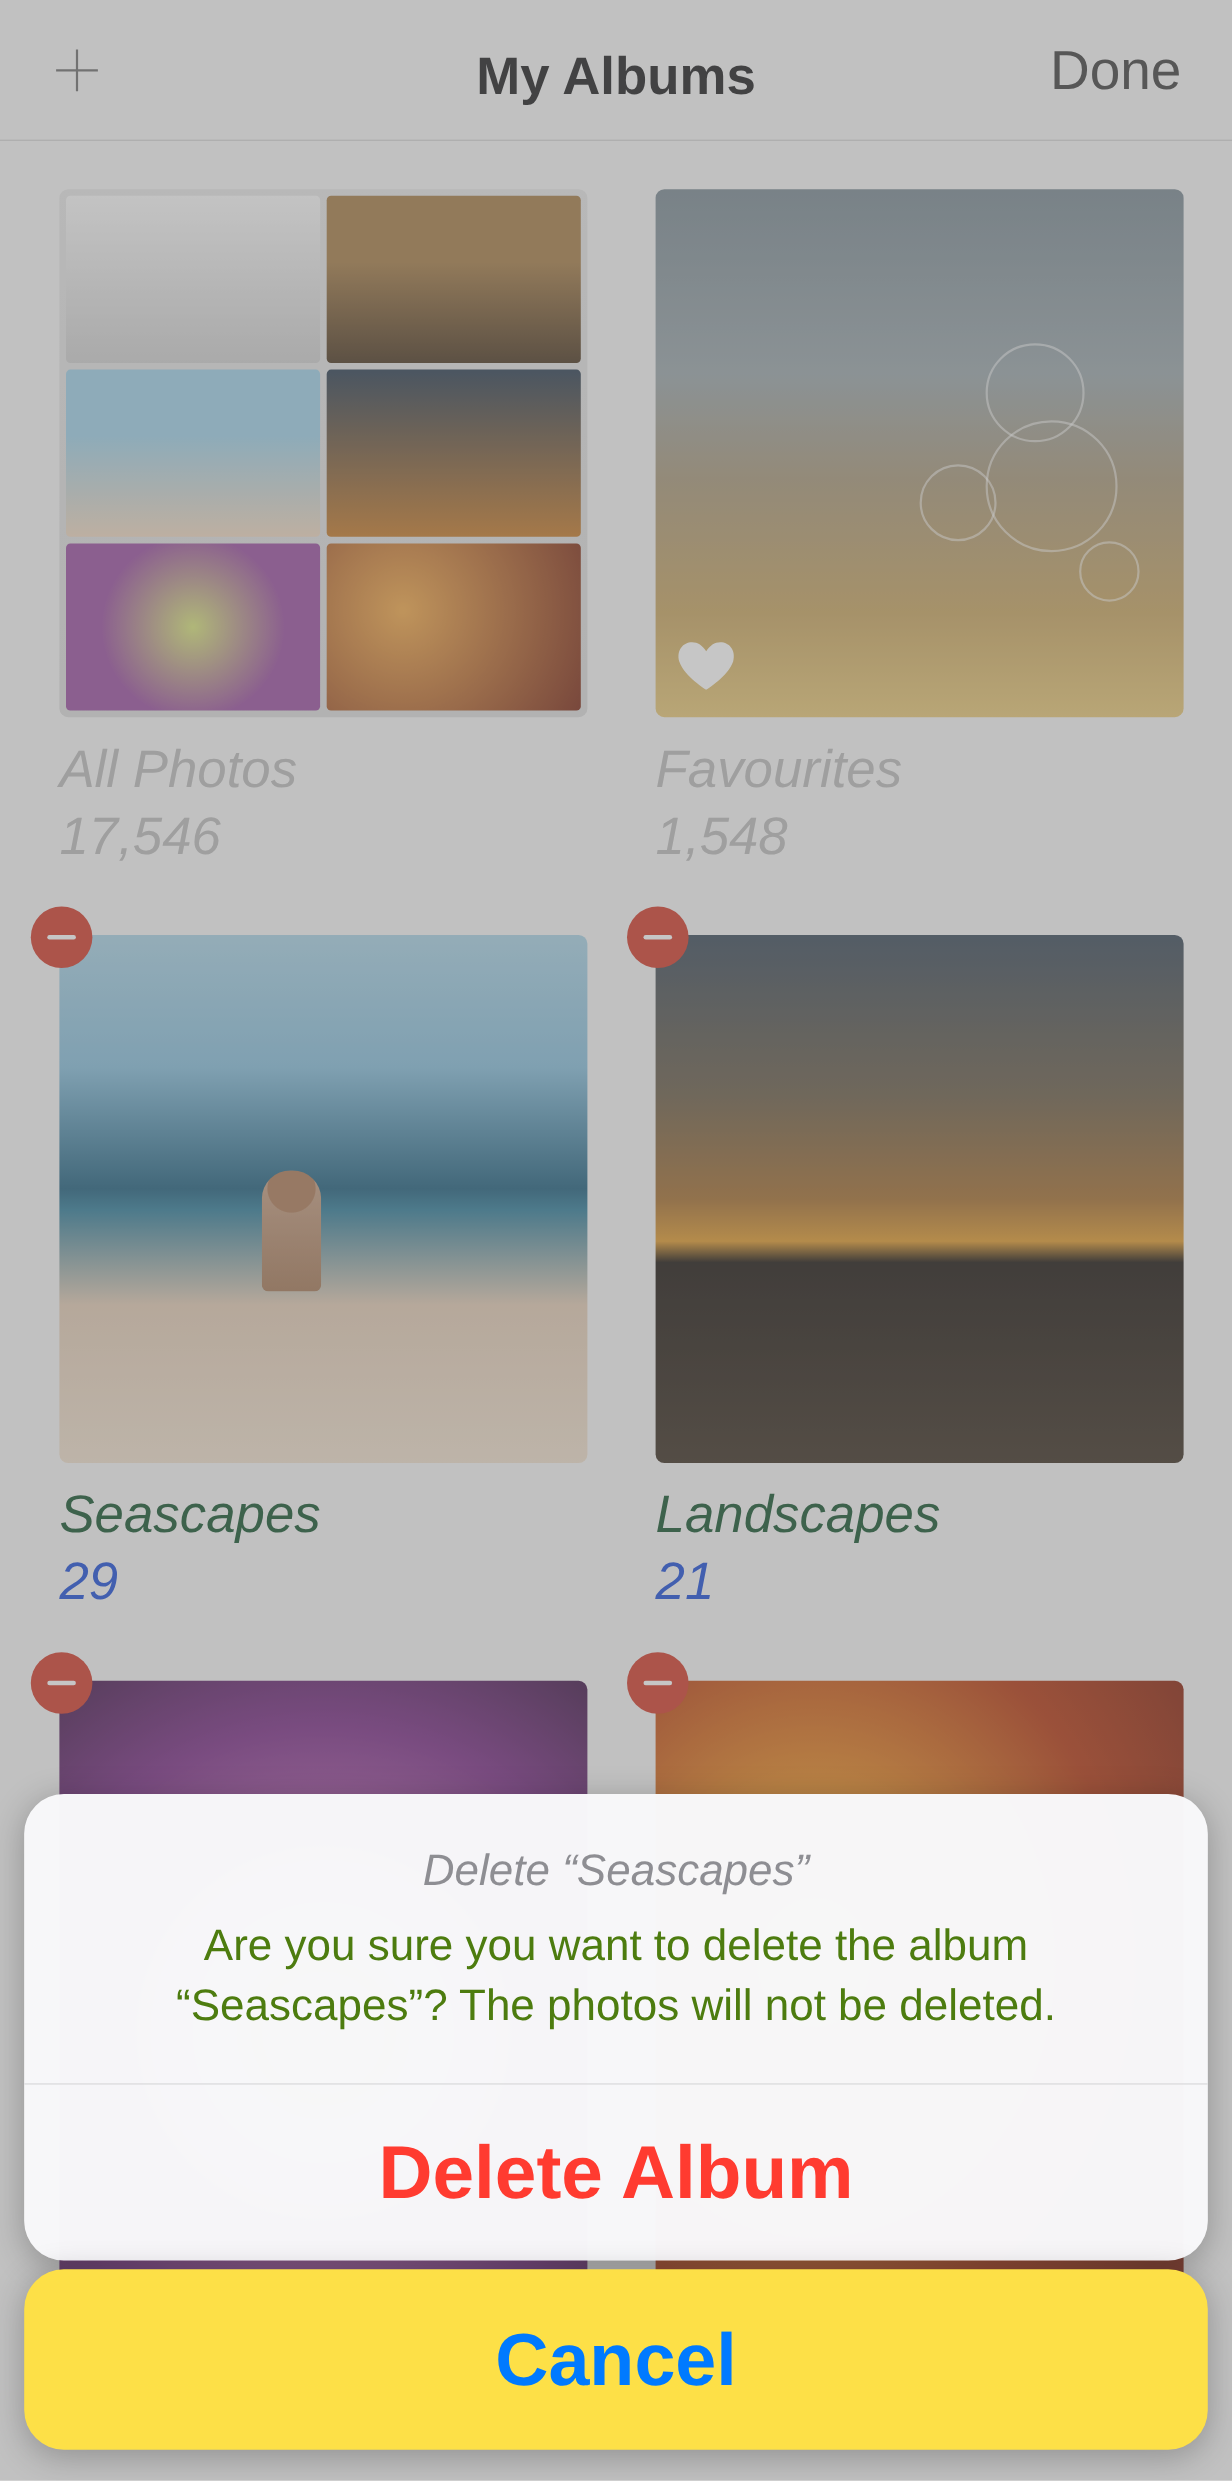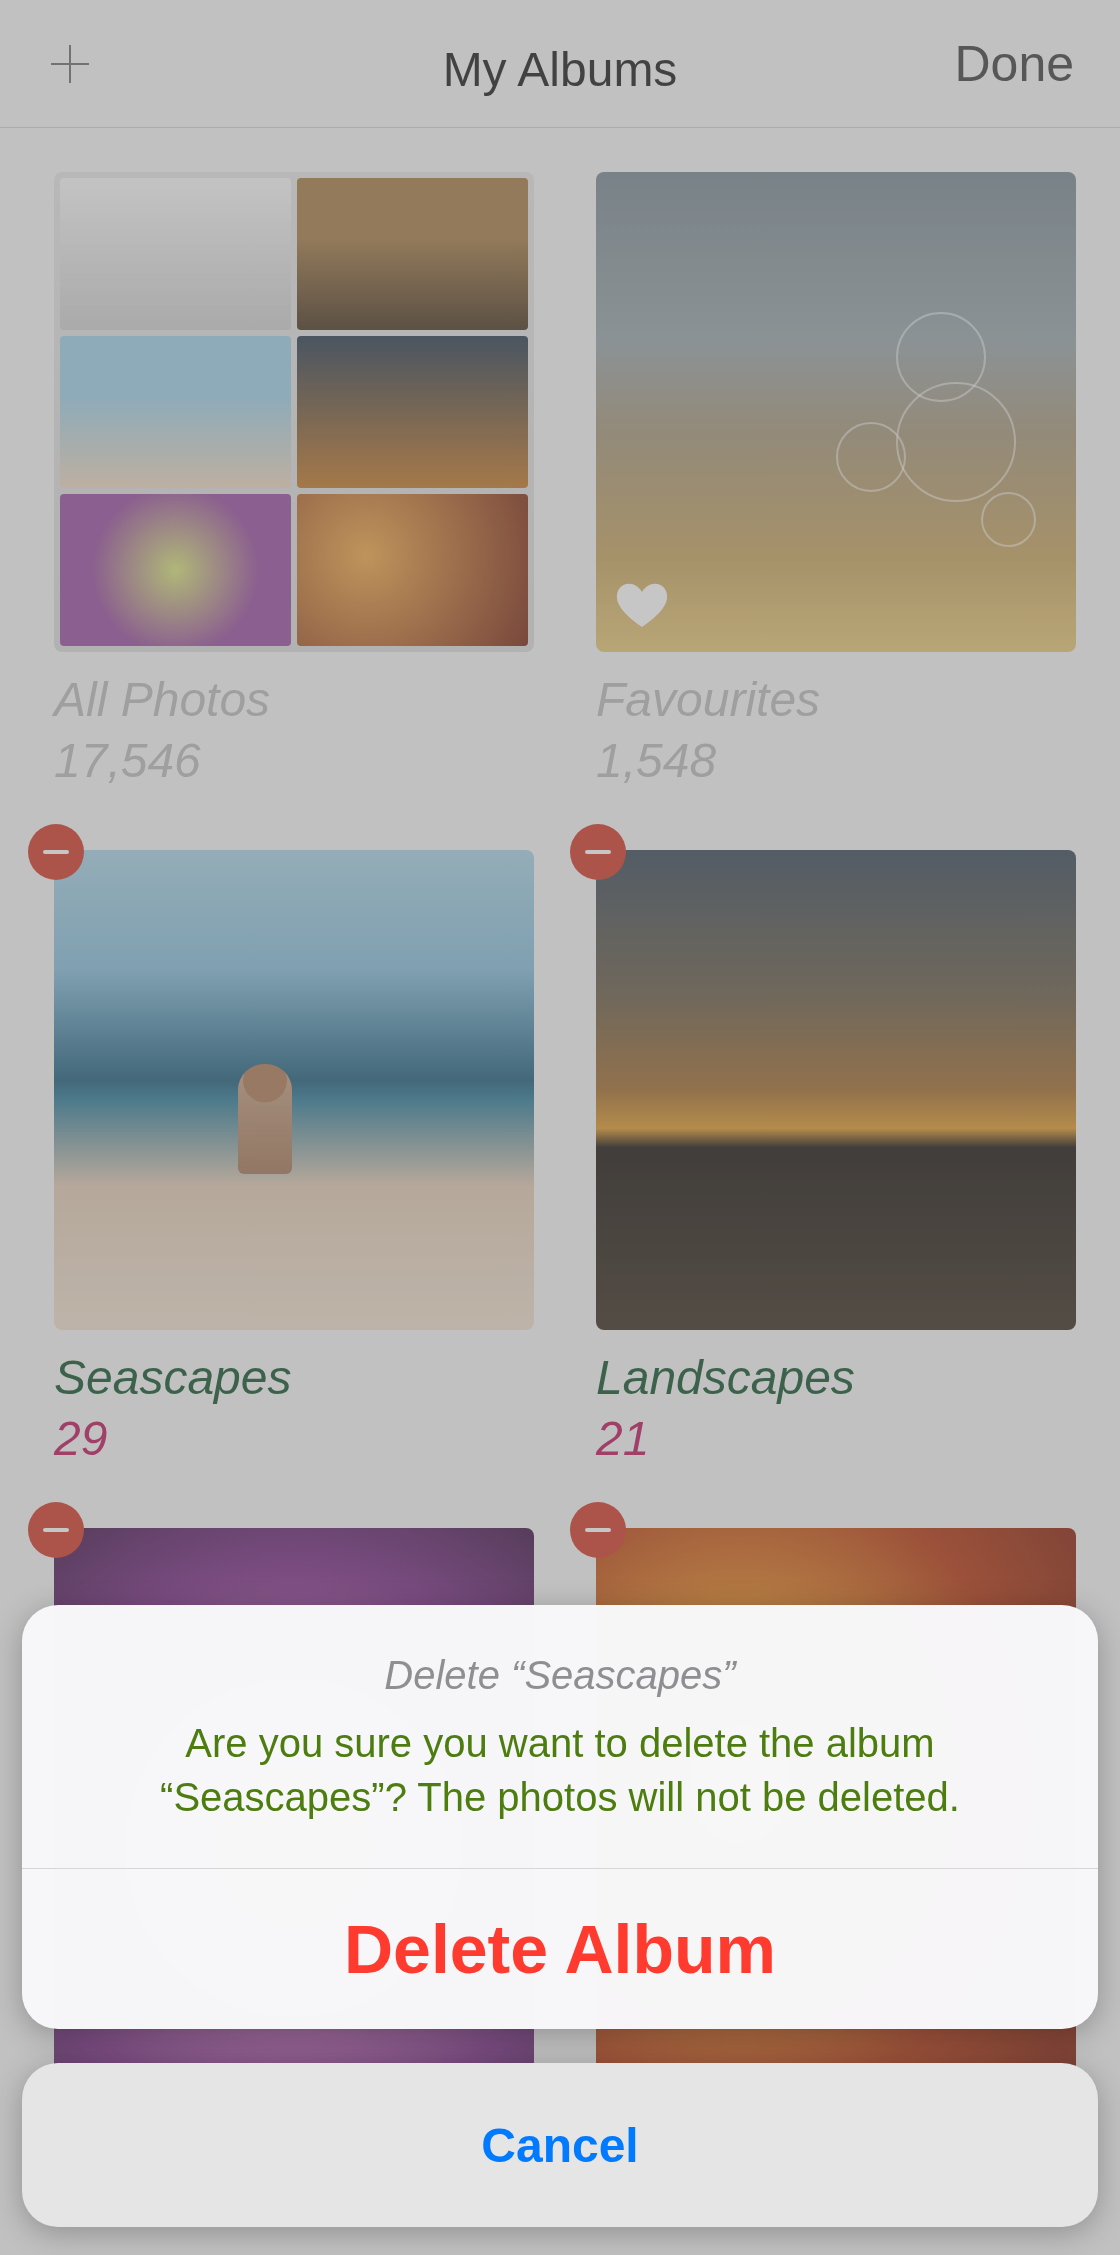--- a/index.html
+++ b/index.html
@@ -23,21 +23,21 @@
     position: relative;
   }
   .header-plus {
     width: 48px; height: 48px;
     color: #6e6e6e;
     display: flex; align-items: center; justify-content: center;
   }
   .header-plus svg { width: 46px; height: 46px; stroke: currentColor; stroke-width: 2; }
   .header-title {
     font-size: 48px;
-    font-weight: 400;
+    font-weight: 700;
     color: #1c1c1e;
     position: absolute;
     left: 50%; transform: translateX(-50%); margin-top: 12px;
   }
   .header-done {
     font-size: 50px;
     font-weight: 400;
     color: #404040;
   }
 
@@ -58,21 +58,21 @@
   }
   .album-name {
     font-size: 48px;
     font-weight: 400;
     color: #14532d;
     margin-top: 20px;
   }
   .album-count {
     font-size: 48px;
     font-weight: 400;
-    color: #be185d;
+    color: #1d4ed8;
     margin-top: 6px;
   }
   .album-name.faded, .album-count.faded { color: #bcbcbc; }
 
   .delete-badge {
     position: absolute;
     top: -26px; left: -26px;
     width: 56px; height: 56px;
     border-radius: 50%;
     background: #d23b2a;
@@ -149,26 +149,26 @@
   }
   .sheet-sep { height: 1px; background: #d6d6d8; }
   .sheet-btn {
     height: 160px;
     display: flex; align-items: center; justify-content: center;
     font-size: 68px;
     font-weight: 700;
   }
   .sheet-btn.destructive { color: #ff3b30; }
   .sheet-cancel {
-    margin-top: 34px;
-    background: #e5e5e5;
+    margin-top: 8px;
+    background: #fde047;
     border-radius: 36px;
     height: 164px;
     display: flex; align-items: center; justify-content: center;
-    font-size: 48px;
+    font-size: 67px;
     font-weight: 600;
     color: #007aff;
     box-shadow: 0 6px 30px rgba(0,0,0,.25);
   }
 </style>
 </head>
 <body>
 
 <div class="header">
   <div class="header-plus">

